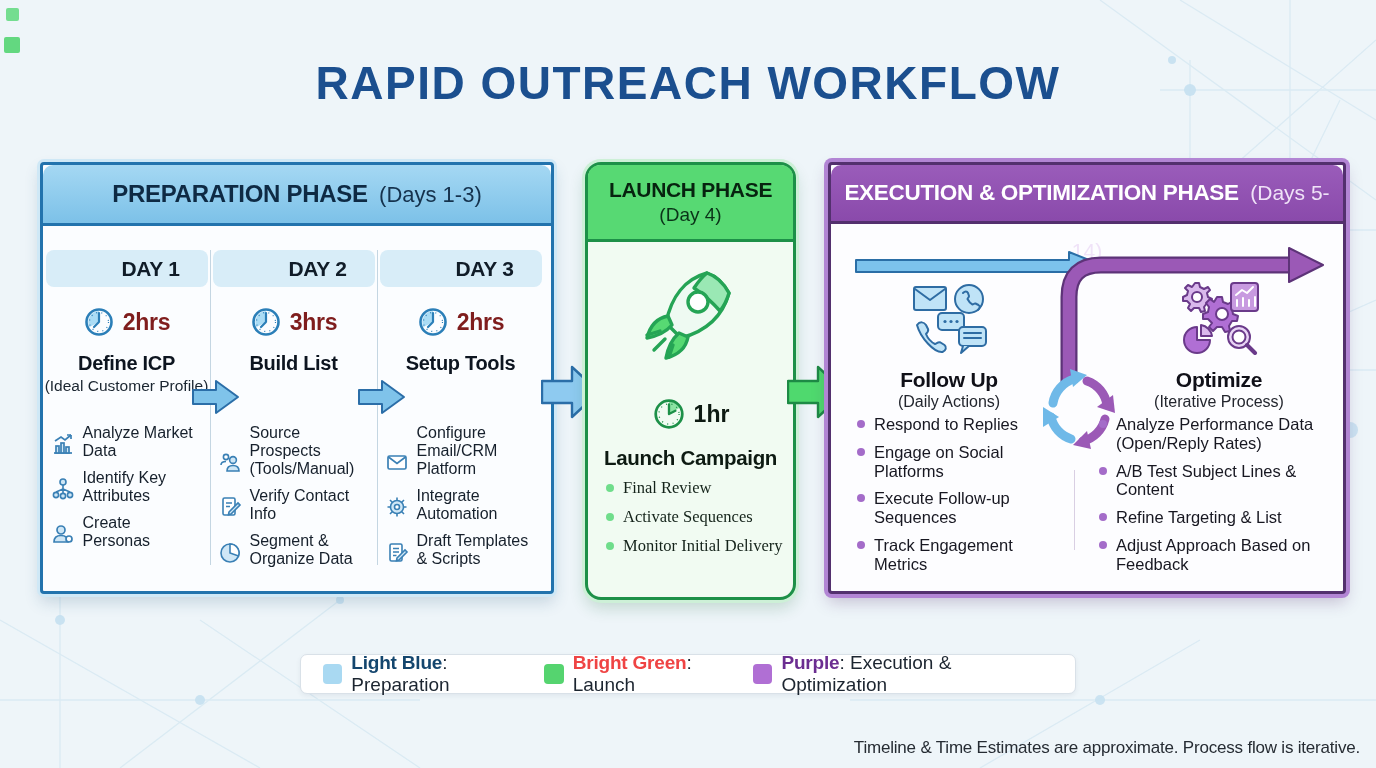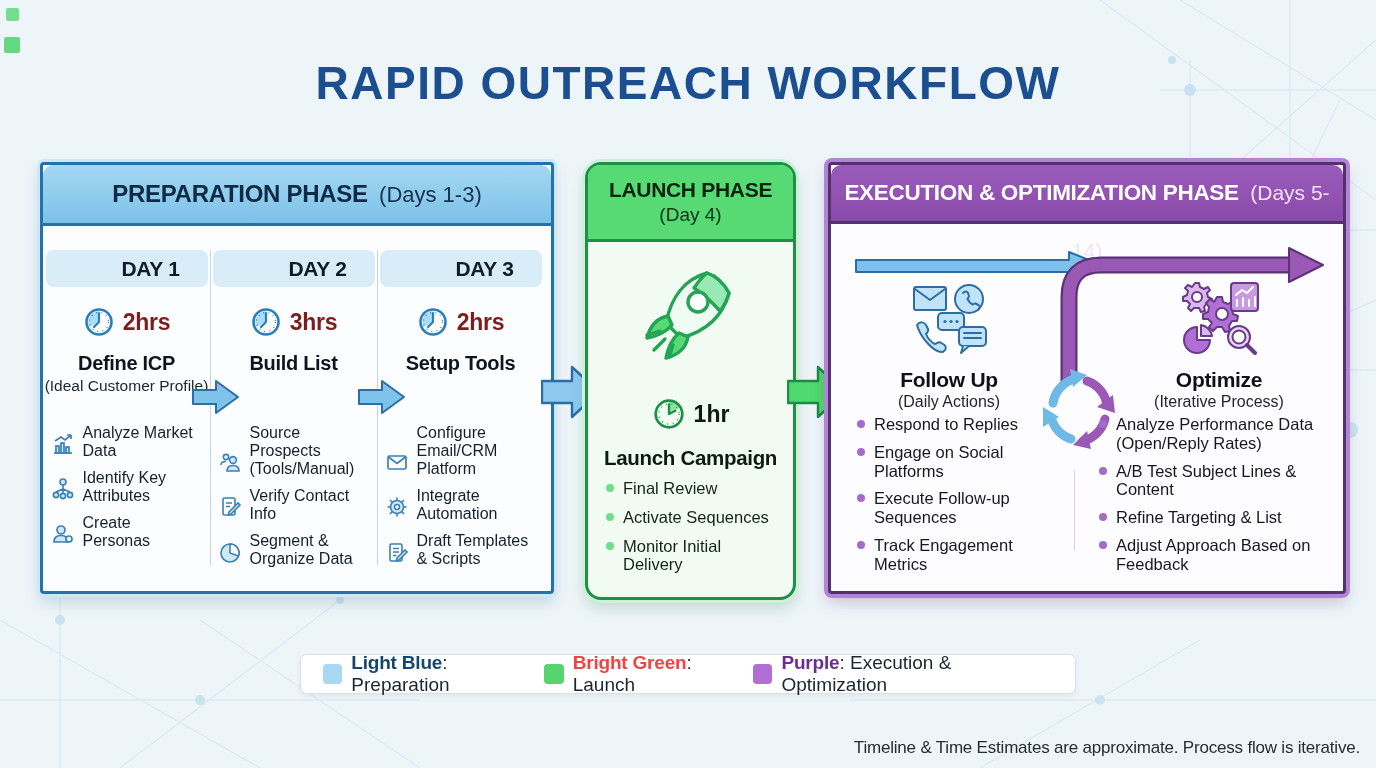--- a/index.html
+++ b/index.html
@@ -48,21 +48,21 @@
   .launch .hdr{height:74px;background:#57d973;border-bottom:3px solid #1d9048;border-radius:12px 12px 0 0;
                display:flex;flex-direction:column;justify-content:center;}
   .launch .hdr .b{font-weight:bold;font-size:21px;color:#07230f;letter-spacing:-.3px;}
   .launch .hdr .n{font-size:19px;color:#0a3318;margin-top:2px;}
   .rocketwrap{position:absolute;left:0;right:0;top:96px;display:flex;justify-content:center;}
   .lclockrow{position:absolute;left:0;right:0;top:232px;display:flex;justify-content:center;align-items:center;gap:8px;}
   .lhours{font-weight:bold;font-size:23px;color:#0d1a12;}
   .ltask{position:absolute;left:0;right:0;top:281px;text-align:center;font-weight:bold;font-size:20.5px;
          color:#0d1a12;letter-spacing:-.3px;}
   .llist{position:absolute;left:18px;right:8px;top:314px;display:flex;flex-direction:column;gap:10px;}
-  .litem{display:flex;gap:9px;align-items:flex-start;font-size:16.5px;line-height:1.14;color:#14231a;}
+  .litem{display:flex;gap:9px;align-items:flex-start;font-size:16.5px;line-height:1.14;color:#14231a;font-family:Liberation Serif, serif;}
   .gdot{flex:0 0 8px;width:8px;height:8px;border-radius:50%;background:#6fdd8b;margin-top:5px;}
 
   
   .exec{left:828px;top:162px;width:512px;height:426px;border:3px solid #53306e;background:#fdfdff;
         box-shadow:0 0 0 4px #b285d4,0 8px 16px rgba(70,30,100,.25);}
   .exec .hdr{height:56px;line-height:56px;background:linear-gradient(180deg,#9a5cba,#8a4aab);
              border-bottom:3px solid #53306e;}
   .exec .hdr .b{font-weight:bold;font-size:22.5px;color:#ffffff;letter-spacing:-.3px;}
   .exec .hdr .n{font-size:21px;color:#f0e3f8;margin-left:7px;}
   .exarrow-blue{position:absolute;left:24px;top:84px;}

